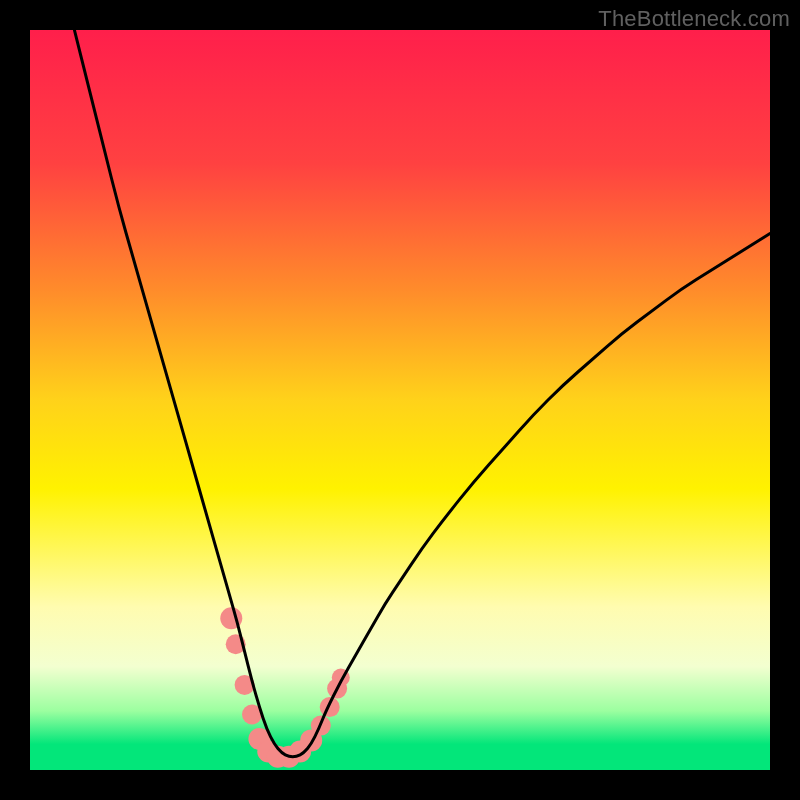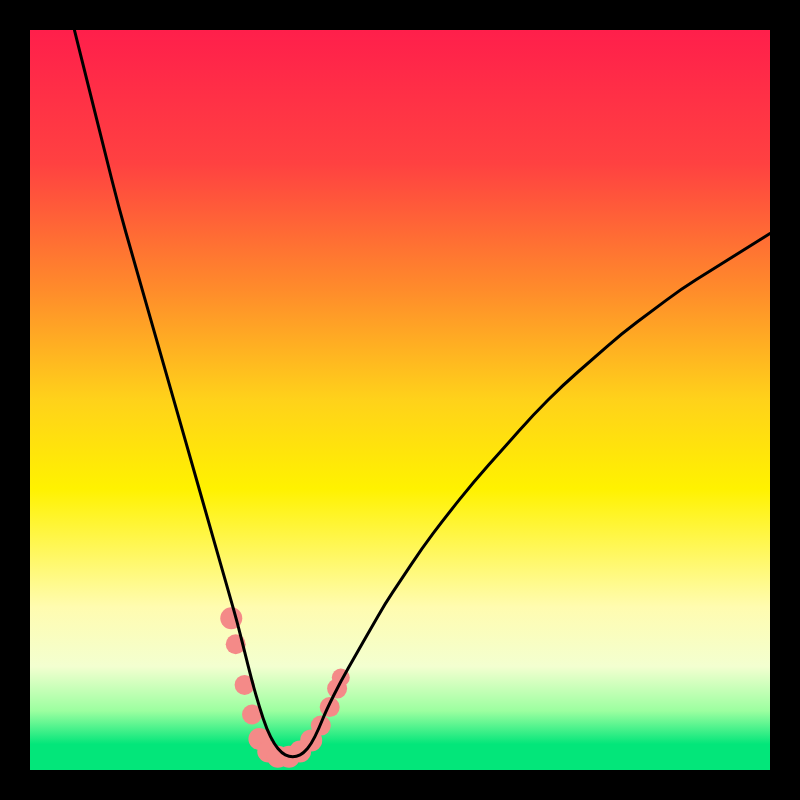--- a/index.html
+++ b/index.html
@@ -73,13 +73,14 @@
           <circle cx="270.10" cy="721.50" r="11" fill="#f48a88"></circle>
           <circle cx="281.20" cy="710.40" r="11" fill="#f48a88"></circle>
           <circle cx="290.82" cy="695.60" r="10" fill="#f48a88"></circle>
           <circle cx="299.70" cy="677.10" r="10" fill="#f48a88"></circle>
           <circle cx="307.10" cy="658.60" r="10" fill="#f48a88"></circle>
           <circle cx="310.80" cy="647.50" r="9" fill="#f48a88"></circle>
         </g>
         <path d="M 44.40 0.00 Q 44.40 0.00 51.80 29.60 Q 59.20 59.20 66.60 88.80 Q 74.00 118.40 81.40 148.00 Q 88.80 177.60 96.20 203.50 Q 103.60 229.40 111.00 255.30 Q 118.40 281.20 125.80 307.10 Q 133.20 333.00 140.60 358.90 Q 148.00 384.80 155.40 410.70 Q 162.80 436.60 170.20 462.50 Q 177.60 488.40 185.00 514.30 Q 192.40 540.20 196.10 553.15 Q 199.80 566.10 203.50 579.05 Q 207.20 592.00 210.90 606.80 Q 214.60 621.60 218.30 636.40 Q 222.00 651.20 225.70 664.15 Q 229.40 677.10 233.10 688.20 Q 236.80 699.30 240.50 706.70 Q 244.20 714.10 247.90 718.54 Q 251.60 722.98 255.30 724.83 Q 259.00 726.68 262.70 726.68 Q 266.40 726.68 270.10 724.83 Q 273.80 722.98 277.50 718.54 Q 281.20 714.10 284.90 706.70 Q 288.60 699.30 292.30 690.05 Q 296.00 680.80 303.40 666.00 Q 310.80 651.20 318.20 638.25 Q 325.60 625.30 333.00 612.35 Q 340.40 599.40 347.80 586.45 Q 355.20 573.50 362.60 562.40 Q 370.00 551.30 381.10 534.65 Q 392.20 518.00 403.30 503.20 Q 414.40 488.40 429.20 469.90 Q 444.00 451.40 458.80 434.75 Q 473.60 418.10 488.40 401.45 Q 503.20 384.80 518.00 370.00 Q 532.80 355.20 547.60 342.25 Q 562.40 329.30 577.20 316.35 Q 592.00 303.40 606.80 292.30 Q 621.60 281.20 636.40 270.10 Q 651.20 259.00 666.00 249.75 Q 680.80 240.50 695.60 231.25 Q 710.40 222.00 725.20 212.75 T 740.00 203.50 " fill="none" stroke="#000" stroke-width="3" stroke-linecap="round"></path>
       </svg>
   </div>
+  <div class="watermark">TheBottleneck.com</div>
 </div>
 
 </body></html>

